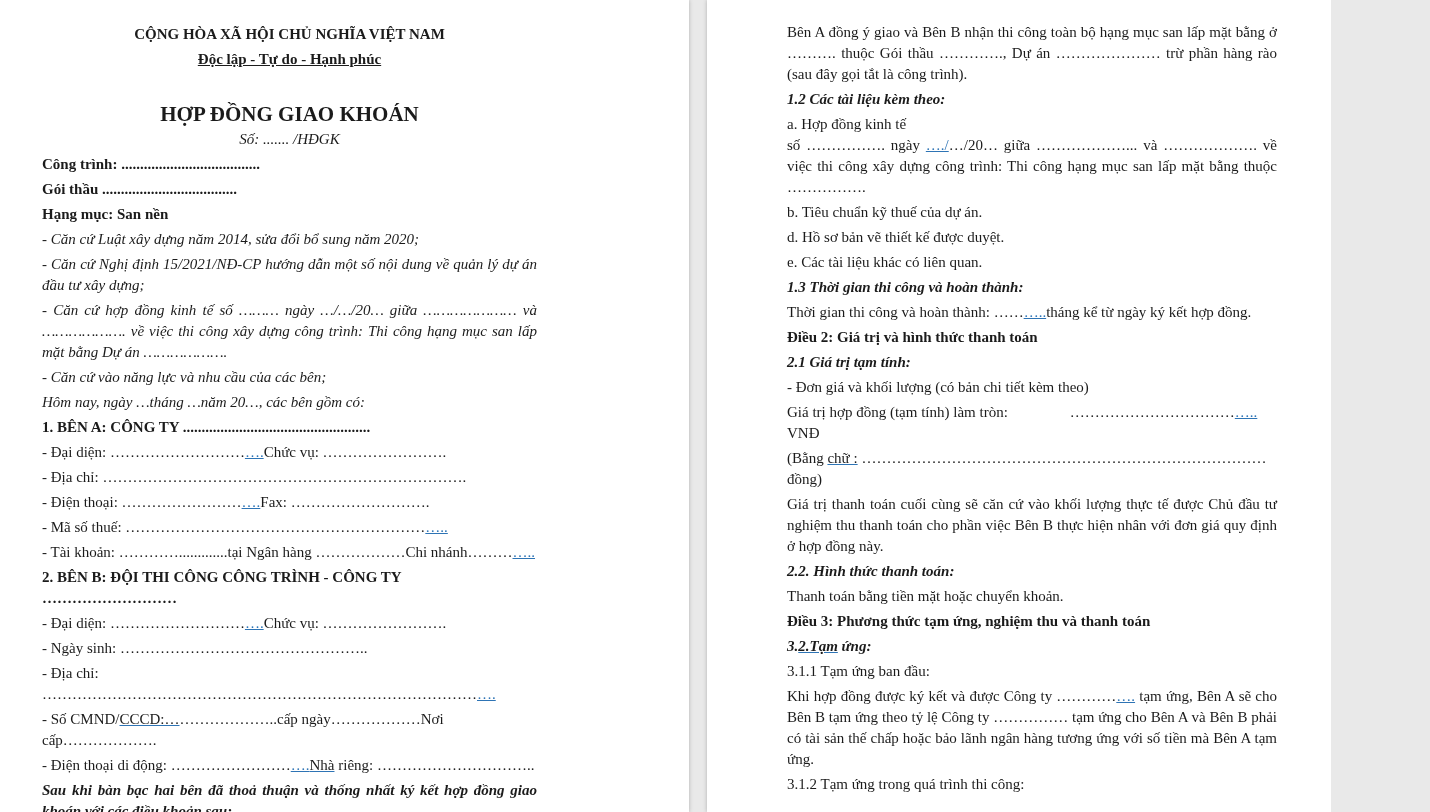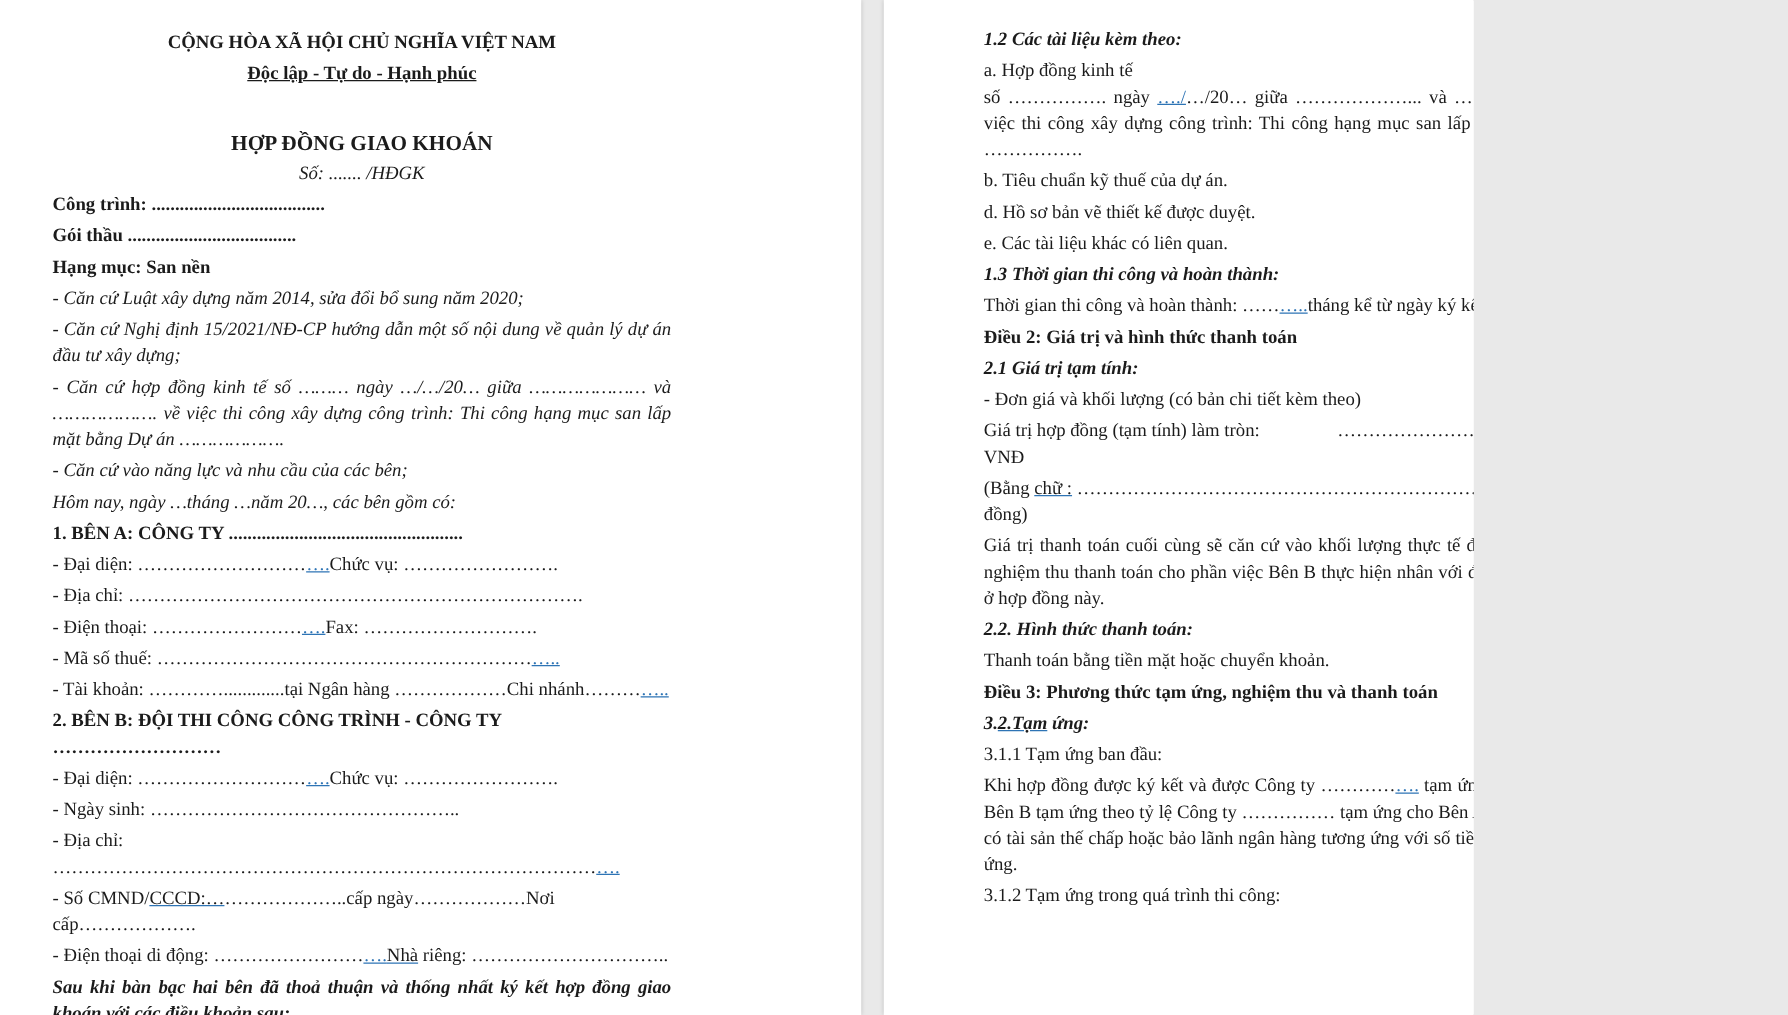--- a/index.html
+++ b/index.html
@@ -9,23 +9,24 @@
     --text:#1b1b1b;
   }
   html,body{margin:0;padding:0;}
   body{
     font-family:"Liberation Serif","DejaVu Serif",serif;
     color:var(--text);
     background:var(--workspace-bg);
   }
   .workspace{
     position:relative;
-    width:1179px;height:812px;
+    width:1311px;height:812px;
     overflow:hidden;
     background:var(--workspace-bg);
+    padding-left:20px;
   }
   .page{
     position:absolute;top:0;
     background:var(--page-bg);
     height:812px;
     box-shadow:0 0 4px rgba(0,0,0,.25);
   }
   .page-left{left:-30px;width:719px;}
   .page-right{left:707px;width:760px;}
   .content{box-sizing:border-box;}
@@ -35,21 +36,21 @@
   p{
     margin:4px 0;
     font-size:15px;
     line-height:21px;
   }
   .center{text-align:center;}
   .j{text-align:justify;}
   .b{font-weight:bold;}
   .i{font-style:italic;}
   .bi{font-weight:bold;font-style:italic;}
-  .big{font-size:17px;}
+  .big{font-size:21px;}
   .u{text-decoration:underline;text-align:center;}
   .spacer{height:26px;margin:0;}
   span.rev{
     color:var(--rev-blue);
     text-decoration:underline;
     text-decoration-color:var(--rev-blue);
   }
   span.revd{
     color:inherit;
     text-decoration:underline;
@@ -86,20 +87,21 @@
         <p class=""><span class="">- Đại diện: ………………………</span><span class="rev">….</span><span class="">Chức vụ: …………………….</span></p>
         <p class=""><span class="">- Ngày sinh: …………………………………………..</span></p>
         <p class=""><span class="">- Địa chỉ: ……………………………………………………………………………</span><span class="rev">….</span></p>
         <p class=""><span class="">- Số CMND/</span><span class="revd">CCCD:…</span><span class="">………………..cấp ngày………………Nơi cấp……………….</span></p>
         <p class=""><span class="">- Điện thoại di động: ……………………</span><span class="rev">….</span><span class="revd">Nhà</span><span class=""> riêng: …………………………..</span></p>
         <p class="bi j"><span class="">Sau khi bàn bạc hai bên đã thoả thuận và thống nhất ký kết hợp đồng giao khoán với các điều khoản sau:</span></p>
       </div>
   </div>
   <div class="page page-right">
     <div class="content">
+        <p class="j"><span class="">Bên A đồng ý giao và Bên B nhận thi công toàn bộ hạng mục san lấp mặt bằng ở ………. thuộc Gói thầu …………., Dự án ………………… trừ phần hàng rào (sau đây gọi tắt là công trình).</span></p>
         <p class="bi"><span class="">1.2 Các tài liệu kèm theo:</span></p>
         <p class="j"><span class="">a. Hợp đồng kinh tế</span><br><span class="">số ……………. ngày </span><span class="rev">…./</span><span class="">…/20… giữa ………………... và ………………. về việc thi công xây dựng công trình: Thi công hạng mục san lấp mặt bằng thuộc …………….</span></p>
         <p class=""><span class="">b. Tiêu chuẩn kỹ thuế của dự án.</span></p>
         <p class=""><span class="">d. Hồ sơ bản vẽ thiết kế được duyệt.</span></p>
         <p class=""><span class="">e. Các tài liệu khác có liên quan.</span></p>
         <p class="bi"><span class="">1.3 Thời gian thi công và hoàn thành:</span></p>
         <p class=""><span class="">Thời gian thi công và hoàn thành: ……</span><span class="rev">…..</span><span class="">tháng kể từ ngày ký kết hợp đồng.</span></p>
         <p class="b"><span class="">Điều 2: Giá trị và hình thức thanh toán</span></p>
         <p class="bi"><span class="">2.1 Giá trị tạm tính:</span></p>
         <p class=""><span class="">- Đơn giá và khối lượng (có bản chi tiết kèm theo)</span></p>

